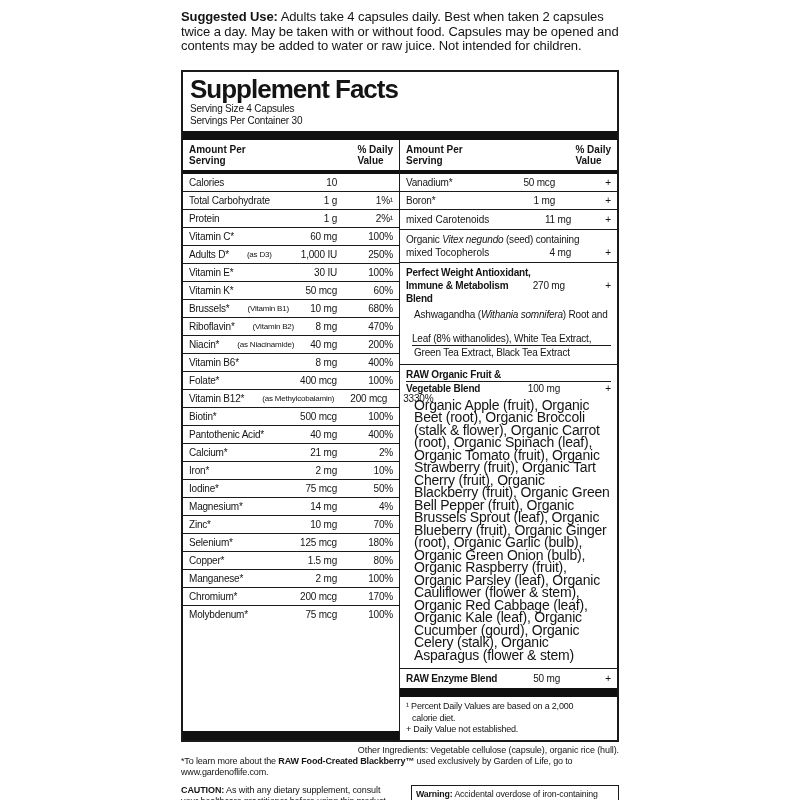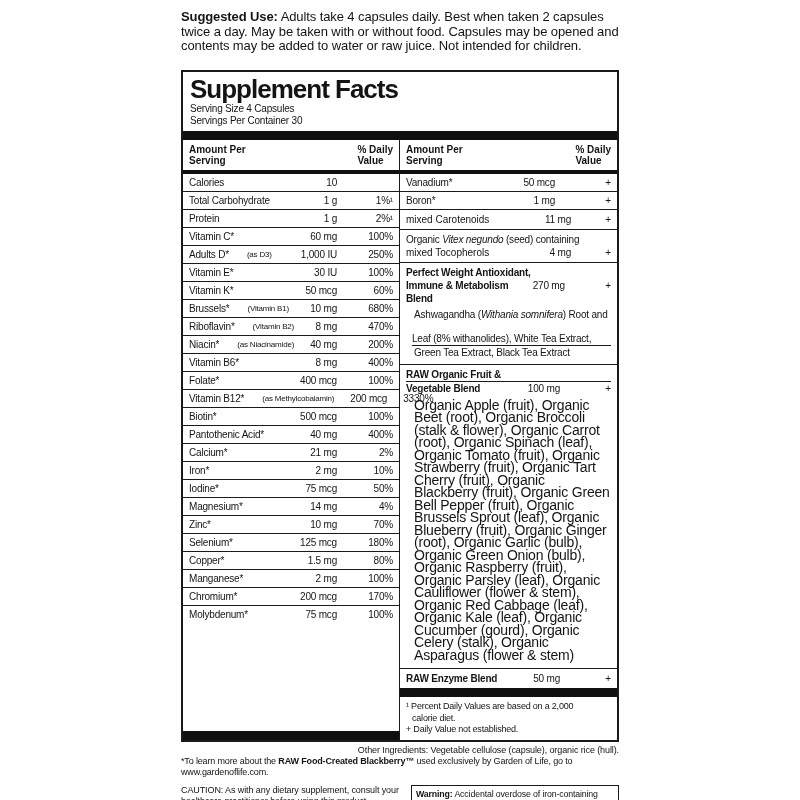--- a/index.html
+++ b/index.html
@@ -52,21 +52,21 @@
   .footnotes { padding: 4px 22px 4px 6px; font-size: 9px; line-height: 11.5px; letter-spacing: -0.2px; }
   .fn { padding-left: 6px; text-indent: -6px; }
 
   
   .other-ing { font-size: 9px; line-height: 11px; margin-top: 3px; letter-spacing: -0.1px; text-align: right; }
   .learn-more { font-size: 9px; line-height: 11px; margin-bottom: 7px; letter-spacing: -0.15px; }
   .learn-more b { font-weight: bold; }
 
   .bottom-row { display: flex; gap: 12px; margin-top: 4px; }
   .caution { width: 218px; font-size: 9px; line-height: 11.5px; letter-spacing: -0.1px; }
-  .caution b { font-weight: normal; margin-top: 8px; }
+  .caution b { font-weight: bold; margin-top: 8px; }
   .warn-col { width: 208px; }
   .warning-box { border: 1.5px solid #1a1a1a; padding: 3px 4px; font-size: 8.8px; line-height: 11px; letter-spacing: -0.15px; }
   .warning-box b { font-weight: bold; }
 </style>
 </head>
 <body>
 
 <div class="sheet">
 
   <p class="suggested"><b>Suggested Use:</b><span> Adults take 4 capsules daily. Best when taken 2 capsules twice a day. May be taken with or without food. Capsules may be opened and contents may be added to water or raw juice. Not intended for children.</span></p>

